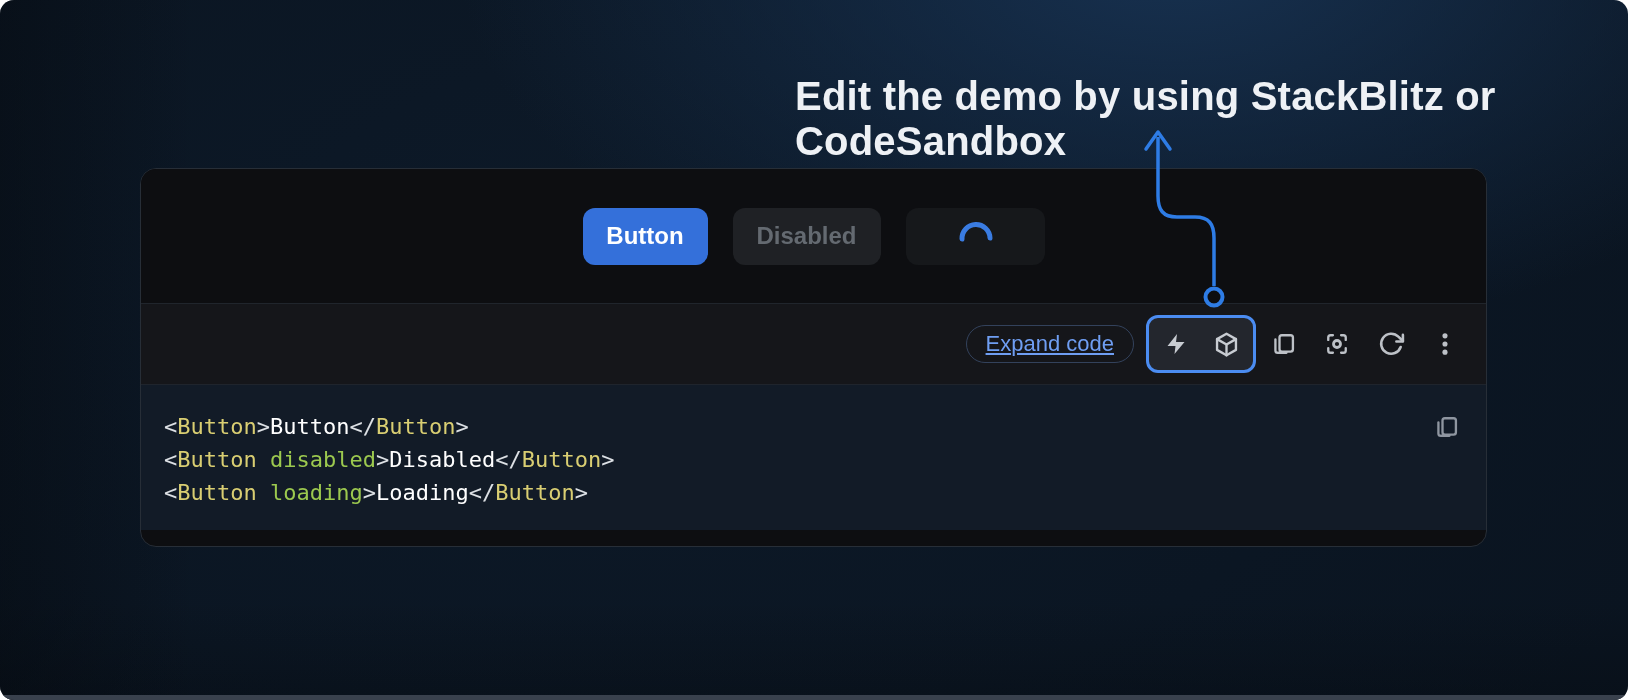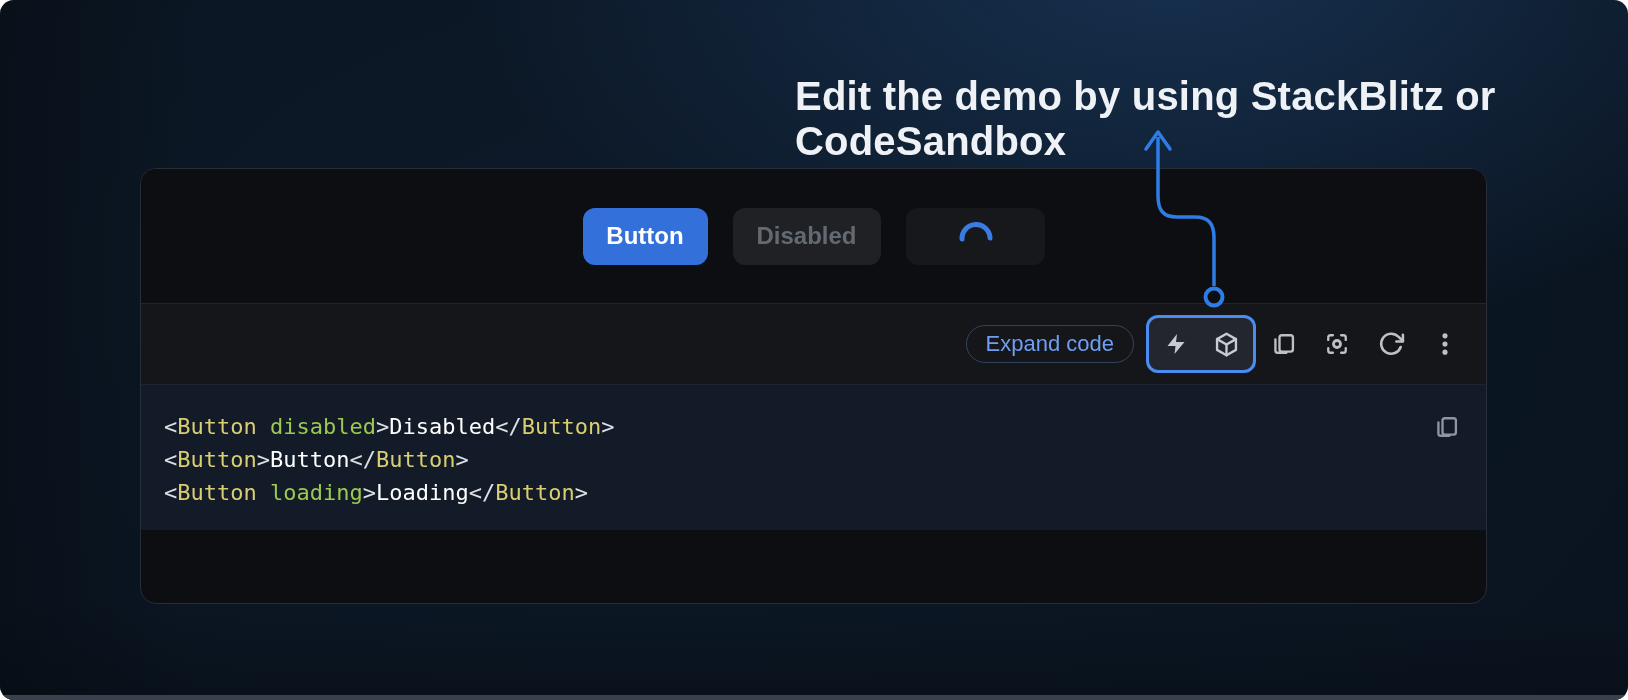--- a/index.html
+++ b/index.html
@@ -22,21 +22,21 @@
   .bottom-strip{ position:absolute; left:0; right:0; bottom:0; height:5px; background:#39414d; z-index:5; }
 
   .annotation{
     position:absolute; left:795px; top:74px; z-index:4;
     font-size:40px; font-weight:700; color:#eef1f5; letter-spacing:.2px;
   }
 
   .arrow-overlay{ position:absolute; left:0; top:0; z-index:3; pointer-events:none; }
 
   .card{
-    position:absolute; left:140px; top:168px; width:1347px; height:436px;
+    position:absolute; left:140px; top:168px; width:1347px; height:379px;
     border:1px solid #272e37; border-radius:16px; overflow:hidden;
     background:#0d0e11; z-index:2;
   }
 
   .demo-section{
     height:135px; background:#0d0e11; border-bottom:1px solid #20252c;
     display:flex; align-items:center; justify-content:center; gap:25px;
   }
   .btn{
     height:57px; border:none; border-radius:12px; cursor:pointer;
@@ -49,21 +49,21 @@
 
   .toolbar-section{
     height:81px; background:#15161a; border-bottom:1px solid #1f242c;
     display:flex; align-items:center; justify-content:flex-end;
     padding-right:26px;
   }
   .pill{
     height:38px; padding:4px 19px; margin-right:12px;
     border:1.5px solid #33425c; border-radius:20px; background:transparent;
     color:#6f9ef3; font-size:22px; font-weight:500; font-family:"Liberation Sans", sans-serif;
-    display:inline-flex; align-items:center; cursor:pointer; white-space:nowrap;
+    display:inline-flex; align-items:center; cursor:pointer; white-space:nowrap;text-decoration:underline;
   }
   .highlight-box{
     height:58px; width:110px; border:3px solid #4b8cf1; border-radius:12px;
     background:#23262d; display:flex; align-items:center; justify-content:center; gap:20px;
   }
   .icon-btn{
     background:none; border:none; padding:0; cursor:pointer;
     width:30px; height:30px; display:inline-flex; align-items:center; justify-content:center;
     color:#bdc1c7;
   }
@@ -163,22 +163,22 @@
           <circle cx="12" cy="5" r="2.2"></circle>
           <circle cx="12" cy="12" r="2.2"></circle>
           <circle cx="12" cy="19" r="2.2"></circle>
         </svg>
       </button>
 
     </div>
 
     <div class="code-section">
       <div class="code-lines">
+          <div class="code-line"><span class="tk-punc">&lt;</span><span class="tk-tag">Button</span><span class="tk-punc">&gt;</span><span class="tk-text">Button</span><span class="tk-punc">&lt;/</span><span class="tk-tag">Button</span><span class="tk-punc">&gt;</span></div>
           <div class="code-line"><span class="tk-punc">&lt;</span><span class="tk-tag">Button</span><span class="tk-punc"> </span><span class="tk-attr">disabled</span><span class="tk-punc">&gt;</span><span class="tk-text">Disabled</span><span class="tk-punc">&lt;/</span><span class="tk-tag">Button</span><span class="tk-punc">&gt;</span></div>
-          <div class="code-line"><span class="tk-punc">&lt;</span><span class="tk-tag">Button</span><span class="tk-punc">&gt;</span><span class="tk-text">Button</span><span class="tk-punc">&lt;/</span><span class="tk-tag">Button</span><span class="tk-punc">&gt;</span></div>
           <div class="code-line"><span class="tk-punc">&lt;</span><span class="tk-tag">Button</span><span class="tk-punc"> </span><span class="tk-attr">loading</span><span class="tk-punc">&gt;</span><span class="tk-text">Loading</span><span class="tk-punc">&lt;/</span><span class="tk-tag">Button</span><span class="tk-punc">&gt;</span></div>
         </div>
       <button class="code-copy-btn">
         <svg width="28" height="28" viewBox="0 0 24 24" stroke="currentColor" stroke-width="2" fill="none" stroke-linecap="round" stroke-linejoin="round">
           <rect x="9" y="4.5" width="11.5" height="14" rx="2"></rect>
           <path d="M5.5 8 V17.5 A2 2 0 0 0 7.5 19.5 H15"></path>
         </svg>
       </button>
     </div>
 

